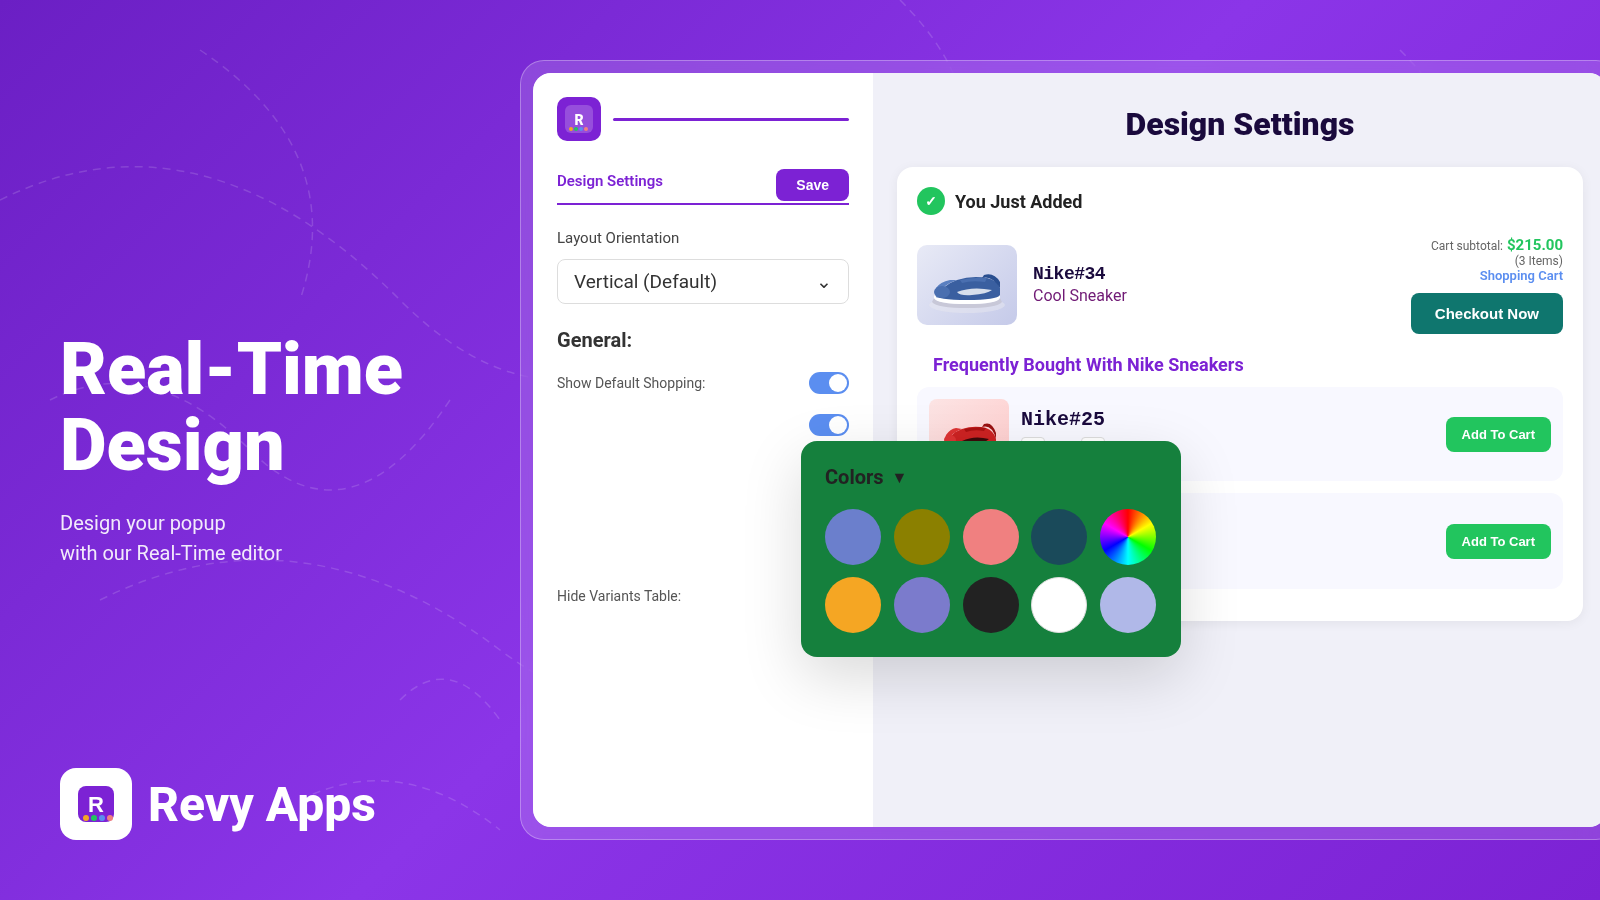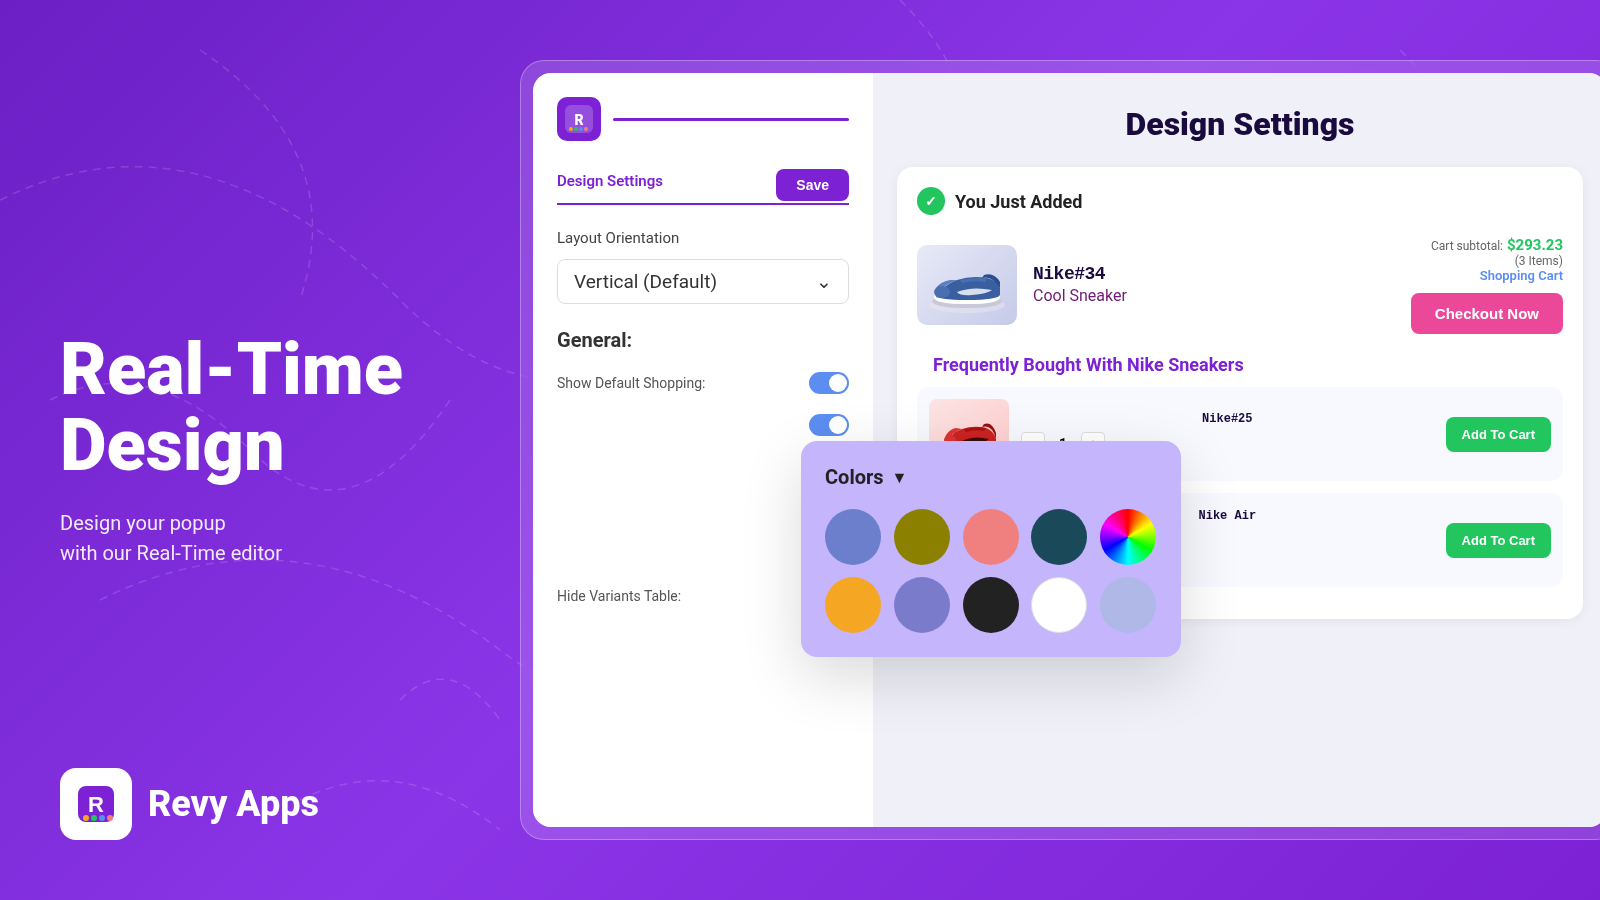--- a/index.html
+++ b/index.html
@@ -48,21 +48,21 @@
       border-radius: 16px;
       display: flex;
       align-items: center;
       justify-content: center;
       font-size: 32px;
       font-weight: 900;
       color: #7c22d4;
     }
 
     .logo-text {
-      font-size: 36px;
+      font-size: 48px;
       font-weight: 800;
       color: white;
     }
 
     .hero-title {
       font-size: 72px;
       font-weight: 900;
       line-height: 1.05;
       color: white;
       margin-bottom: 24px;
@@ -232,21 +232,21 @@
       align-items: flex-end;
       justify-content: space-between;
       margin-top: 8px;
     }
 
     
     .colors-popup {
       position: absolute;
       left: 280px;
       top: 380px;
-      background: #c4b5fd;
+      background: #15803d;
       border-radius: 16px;
       padding: 24px;
       box-shadow: 0 20px 60px rgba(0,0,0,0.15);
       width: 380px;
       z-index: 10;
     }
 
     .colors-header {
       display: flex;
       align-items: center;
@@ -378,21 +378,21 @@
     .shopping-cart-link {
       font-size: 13px;
       color: #5b8ef0;
       font-weight: 600;
       display: block;
       text-decoration: none;
       margin-bottom: 10px;
     }
 
     .checkout-btn {
-      background: #ec4899;
+      background: #0f766e;
       color: white;
       border: none;
       border-radius: 8px;
       padding: 12px 24px;
       font-size: 15px;
       font-weight: 700;
       cursor: pointer;
       width: 100%;
     }
 
@@ -424,25 +424,24 @@
     }
 
     .upsell-img-1 { background: linear-gradient(135deg, #fce4e4, #ffcccc); }
     .upsell-img-2 { background: linear-gradient(135deg, #e8f5e9, #c8e6c9); }
 
     .upsell-info {
       flex: 1;
     }
 
     .upsell-name {
-      font-size: 12px;
+      font-size: 20px;
       font-weight: 800;
       color: #1a0a3d;
       font-family: 'Courier New', monospace;
-      text-align: center;
     }
 
     .upsell-price {
       font-size: 14px;
       font-weight: 700;
       color: #22c55e;
     }
 
     .upsell-old-price {
       font-size: 12px;
@@ -666,21 +665,21 @@
               <ellipse cx="20" cy="42" rx="8" ry="6" fill="#4a6fb0"></ellipse>
             </svg>
           </div>
           <div class="product-info">
             <div class="product-name">Nike#34</div>
             <div class="product-sub">Cool Sneaker</div>
           </div>
           <div class="cart-summary">
             <div>
               <span class="cart-subtotal-label">Cart subtotal:</span>
-              <span class="cart-price">$293.23</span>
+              <span class="cart-price">$215.00</span>
             </div>
             <span class="cart-items">(3 Items)</span>
             <a class="shopping-cart-link" href="#">Shopping Cart</a>
             <button class="checkout-btn">Checkout Now</button>
           </div>
         </div>
 
         <div class="frequently-bought">Frequently Bought With Nike Sneakers</div>
 
         <div class="upsell-row">

